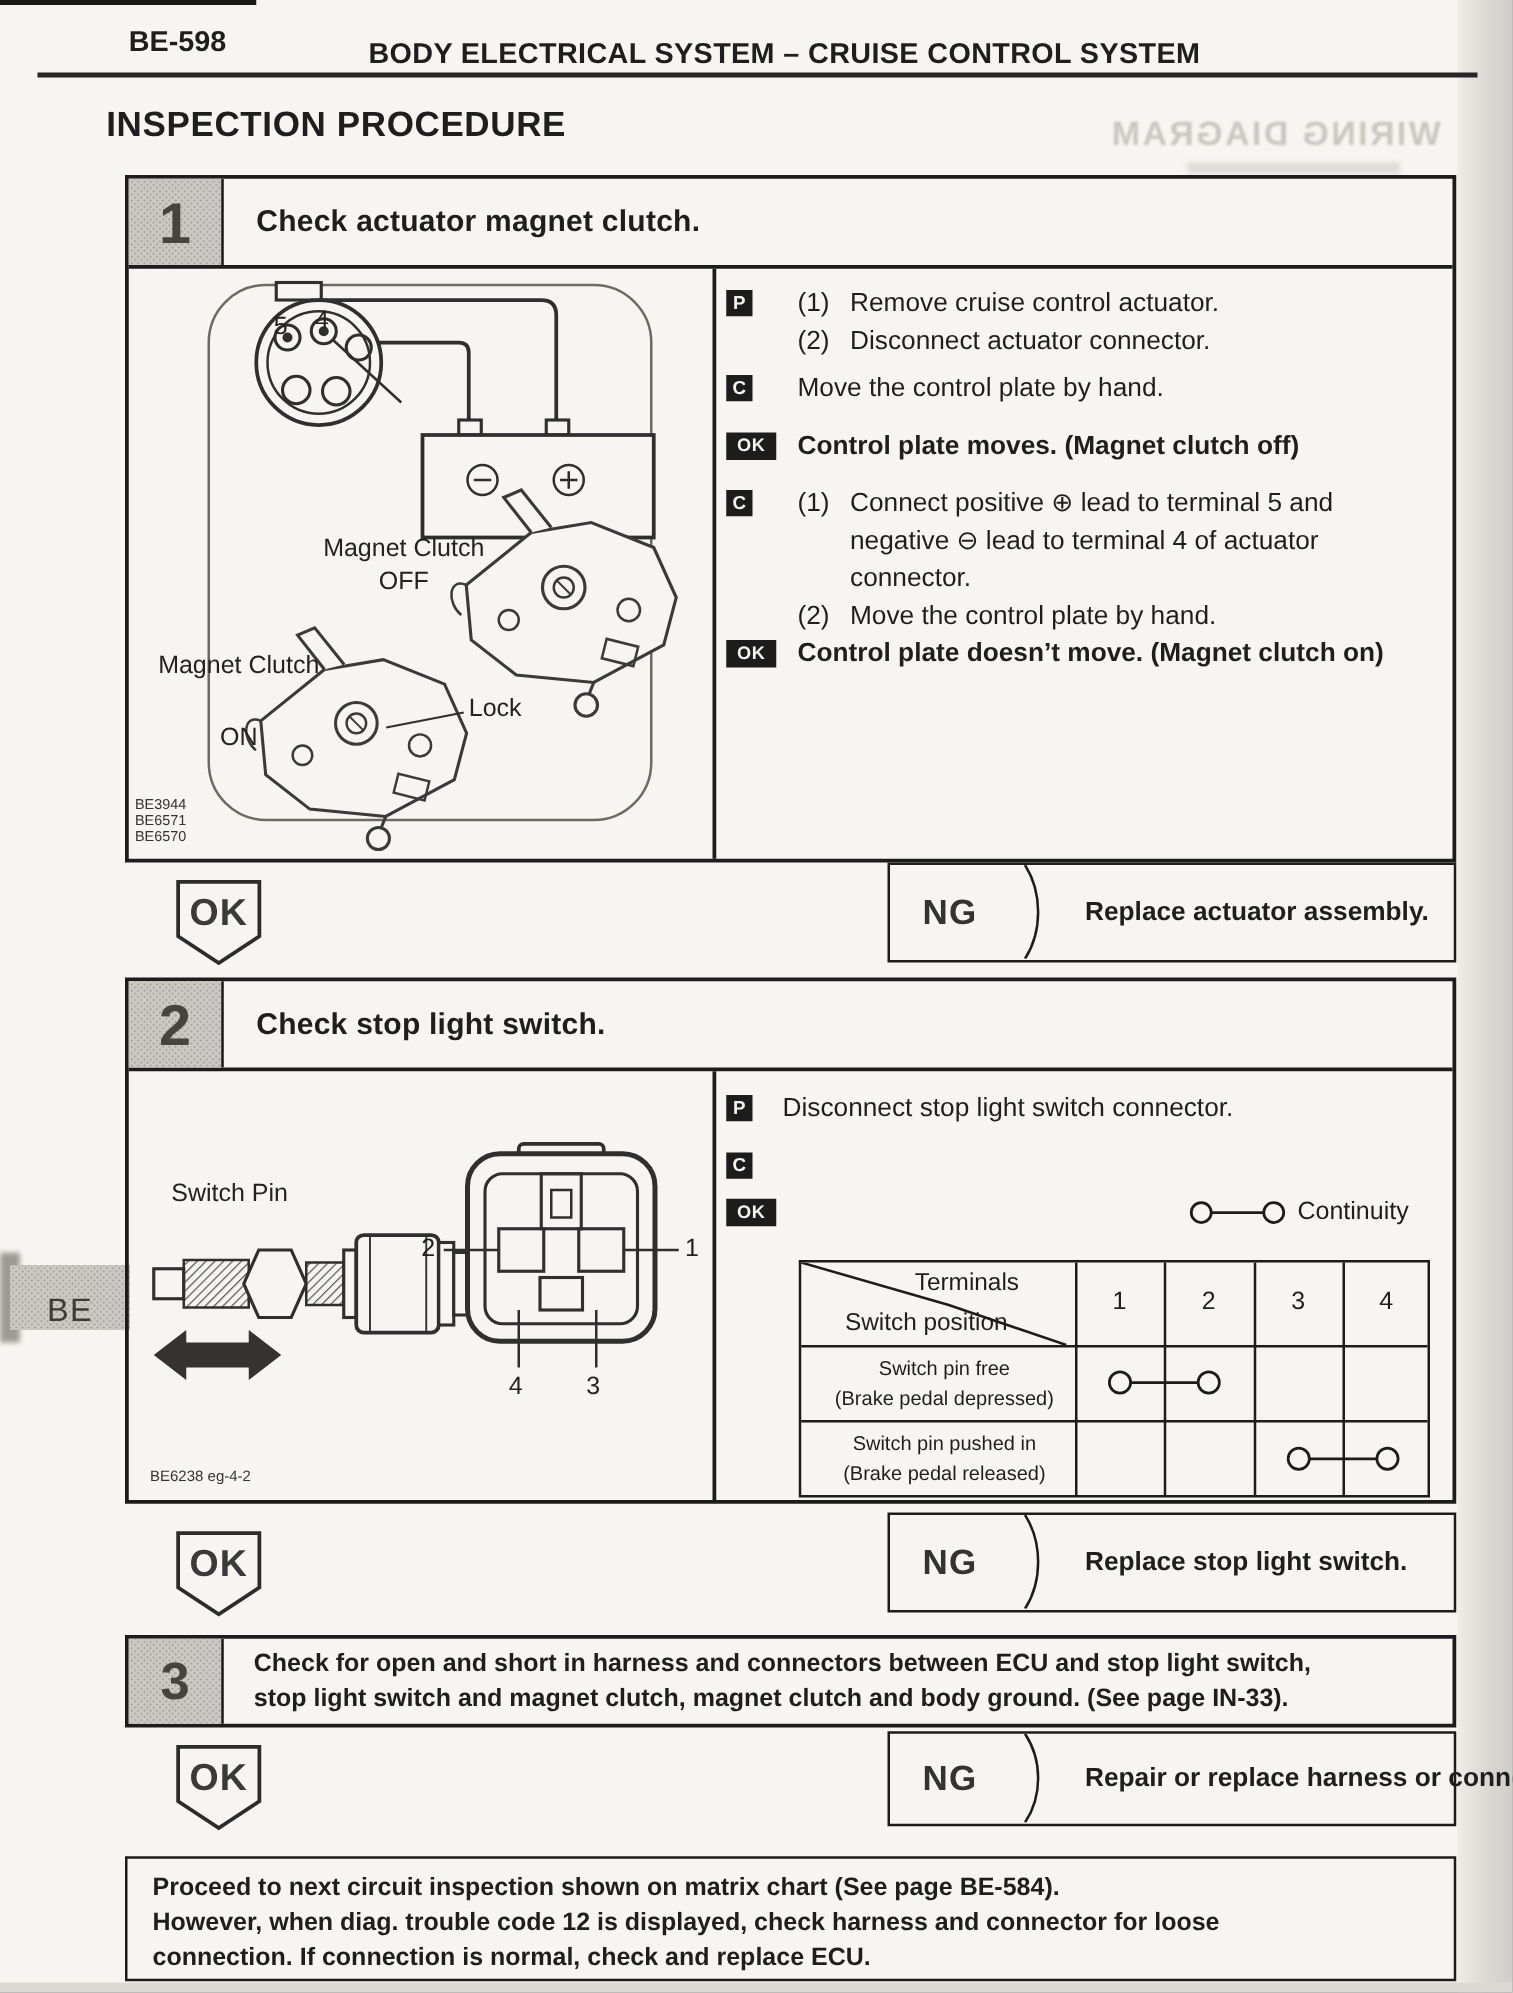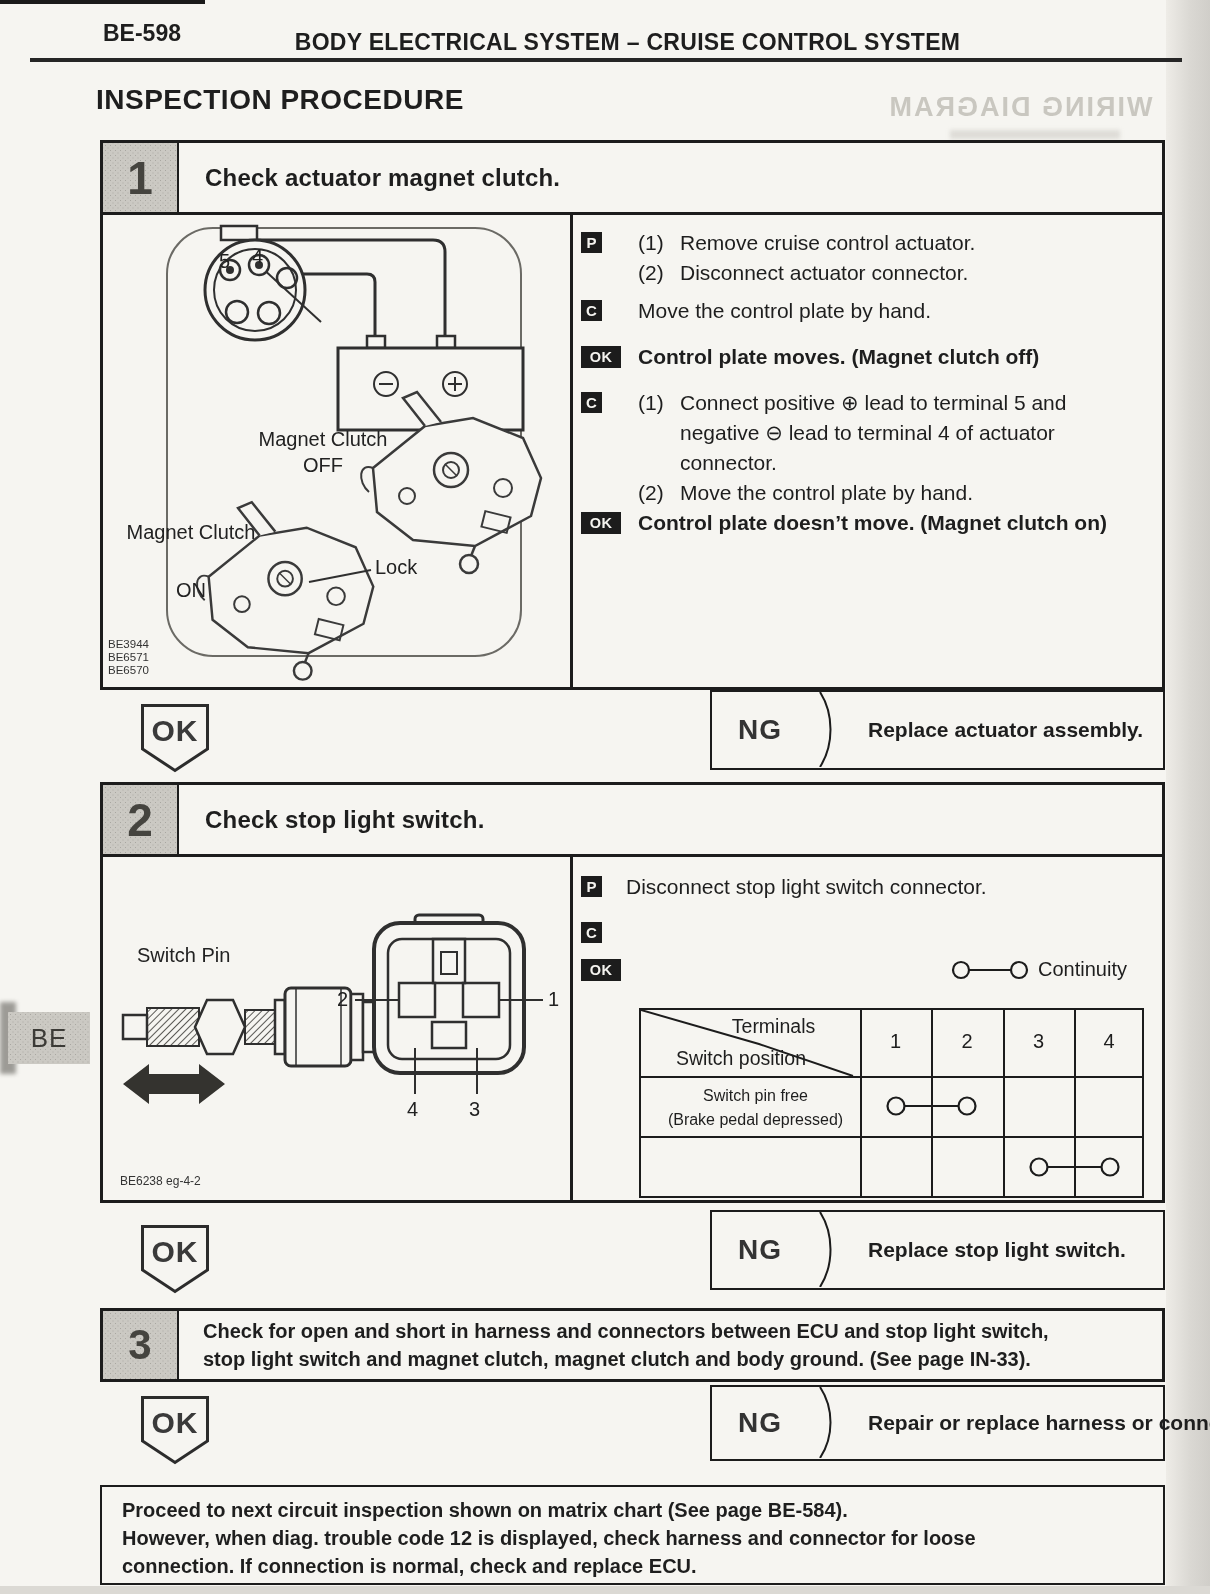--- a/index.html
+++ b/index.html
@@ -43,21 +43,21 @@
 
 <div id="page">
 
   <div class="abs" style="left:0;top:0;width:205px;height:4px;background:#1a1a1a;"></div>
   <div class="abs" style="left:1166px;top:0;width:44px;height:1594px;background:linear-gradient(90deg,#eeece7,#dad8d3 55%,#d0cec9);"></div>
   <div class="abs" style="left:0;top:1586px;width:1210px;height:8px;background:#dbd9d4;"></div>
 
   <div class="abs b" style="left:103px;top:20px;font-size:23px;">BE-598</div>
   <div class="abs b" style="left:50px;top:29px;width:1155px;text-align:center;font-size:23px;letter-spacing:.3px;">BODY ELECTRICAL SYSTEM – CRUISE CONTROL SYSTEM</div>
   <div class="abs" style="left:30px;top:58px;width:1152px;height:4px;background:#262626;"></div>
-  <div class="abs b" style="left:96px;top:84px;font-size:28px;letter-spacing:.5px;">INSPECTION PROCEDURE</div>
+  <div class="abs b" style="left:85px;top:84px;font-size:28px;letter-spacing:.5px;">INSPECTION PROCEDURE</div>
   <div class="abs ghost" style="left:875px;top:92px;width:290px;text-align:center;">WIRING DIAGRAM</div>
   <div class="abs" style="left:950px;top:130px;width:170px;height:9px;background:rgba(150,148,140,.25);filter:blur(2px);"></div>
 
   <div class="abs box" style="left:100px;top:140px;width:1065px;height:550px;position:absolute;">
     <div class="stephead">
       <div class="numcell checker">1</div>
       <div class="steptitle">Check actuator magnet clutch.</div>
     </div>
     <div class="abs vdiv" style="left:467px;top:72px;bottom:0;"></div>
 
@@ -167,21 +167,21 @@
   </div>
   <div class="abs ngbox" style="left:710px;top:690px;width:455px;height:80px;">
     <span class="ngt">NG</span>
     <svg class="abs" style="left:105px;top:0;" width="22" height="75" viewBox="0 0 22 75">
         <path d="M3,0 C17,22 17,53 3,75" fill="none" stroke="#1c1c1c" stroke-width="2"></path>
       </svg>
     <span class="ngact">Replace actuator assembly.</span>
   </div>
 
   <div class="abs" style="left:0;top:1002px;width:16px;height:72px;background:#55534d;opacity:.55;filter:blur(2px);"></div>
-  <div class="abs checker" style="left:8px;top:1012px;width:82px;height:52px;display:flex;align-items:center;justify-content:center;">
+  <div class="abs checker" style="left:8px;top:1012px;width:96px;height:52px;display:flex;align-items:flex-end;justify-content:center;">
     <span style="font-size:26px;color:#3c3b37;letter-spacing:1px;">BE</span>
   </div>
 
   <div class="abs box" style="left:100px;top:782px;width:1065px;height:421px;">
     <div class="stephead">
       <div class="numcell checker">2</div>
       <div class="steptitle">Check stop light switch.</div>
     </div>
     <div class="abs vdiv" style="left:467px;top:72px;bottom:0;"></div>
 
@@ -250,20 +250,24 @@
         <div class="abs cthead" style="left:50px;top:5px;width:165px;text-align:center;">Terminals</div>
         <div class="abs cthead" style="left:10px;top:37px;width:180px;text-align:center;">Switch position</div>
         <span class="abs ctnum" style="left:219px;width:71px;top:20px;">1</span>
         <span class="abs ctnum" style="left:290px;width:72px;top:20px;">2</span>
         <span class="abs ctnum" style="left:362px;width:71px;top:20px;">3</span>
         <span class="abs ctnum" style="left:433px;width:70px;top:20px;">4</span>
         <div class="abs ctlabel" style="left:12px;top:74px;width:205px;">
           <div>Switch pin free</div>
             <div>(Brake pedal depressed)</div>
         </div>
+        <div class="abs ctlabel" style="left:12px;top:134px;width:205px;">
+          <div>Switch pin pushed in</div>
+            <div>(Brake pedal released)</div>
+        </div>
         <svg class="abs" style="left:235px;top:85px;" width="112" height="22" viewBox="0 0 112 22">
           <line x1="20" y1="11" x2="91" y2="11" stroke="#1c1c1c" stroke-width="2.2"></line>
           <circle cx="20" cy="11" r="8.5" fill="#f6f5f1" stroke="#1c1c1c" stroke-width="2.2"></circle>
           <circle cx="91" cy="11" r="8.5" fill="#f6f5f1" stroke="#1c1c1c" stroke-width="2.2"></circle>
         </svg>
         <svg class="abs" style="left:378px;top:146px;" width="112" height="22" viewBox="0 0 112 22">
           <line x1="20" y1="11" x2="91" y2="11" stroke="#1c1c1c" stroke-width="2.2"></line>
           <circle cx="20" cy="11" r="8.5" fill="#f6f5f1" stroke="#1c1c1c" stroke-width="2.2"></circle>
           <circle cx="91" cy="11" r="8.5" fill="#f6f5f1" stroke="#1c1c1c" stroke-width="2.2"></circle>
         </svg>

